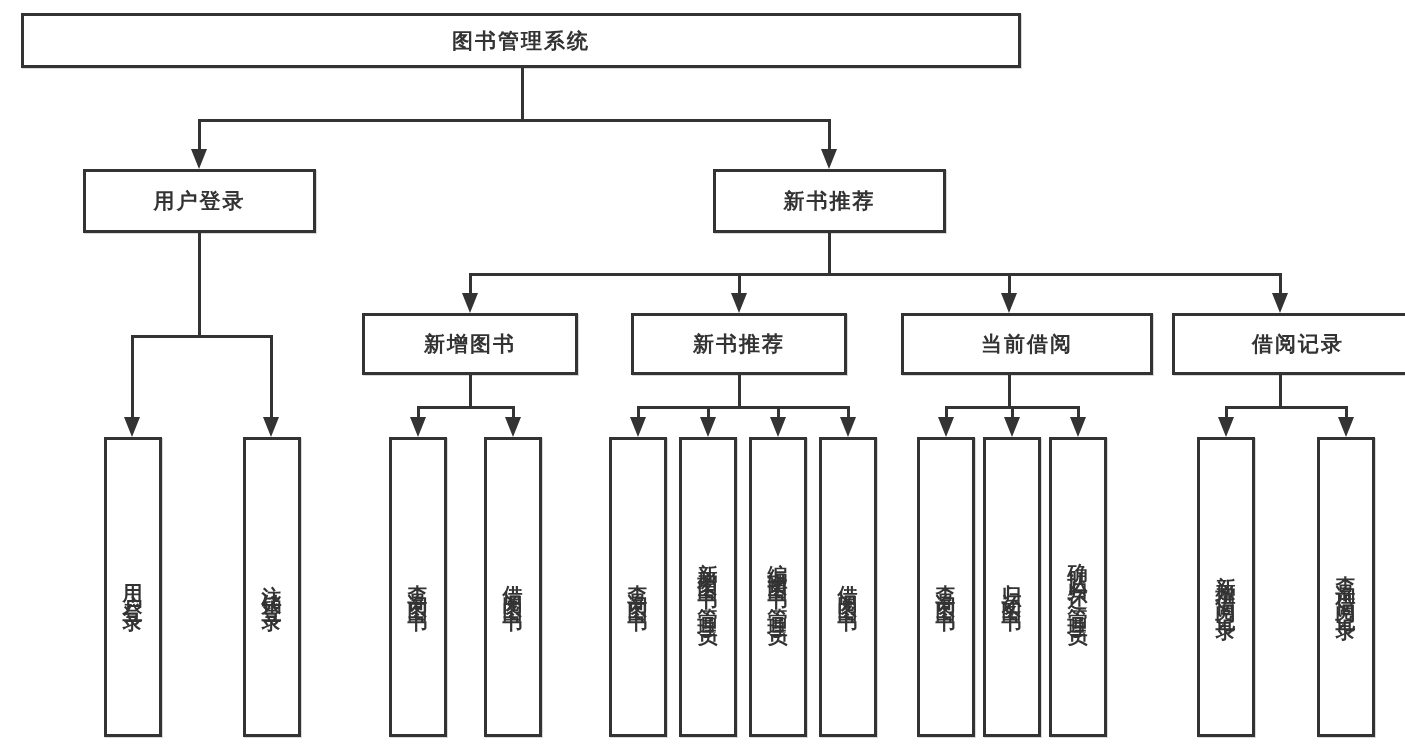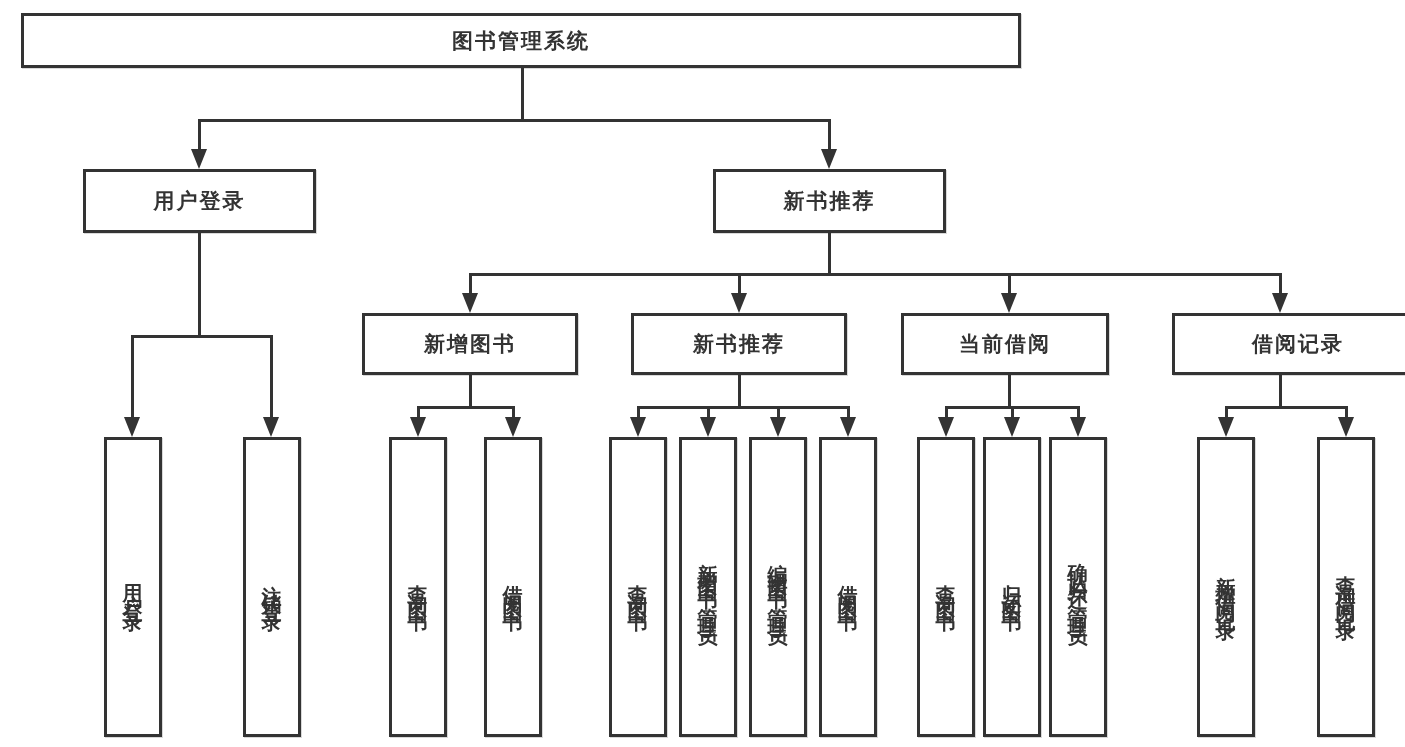--- a/index.html
+++ b/index.html
@@ -70,21 +70,21 @@
   <div class="node" style="left:713px;top:169px;width:233px;height:64px;">
     <span class="hlabel">新书推荐</span>
   </div>
 
   <div class="node" style="left:362px;top:313px;width:216px;height:62px;">
     <span class="hlabel">新增图书</span>
   </div>
   <div class="node" style="left:631px;top:313px;width:216px;height:62px;">
     <span class="hlabel">新书推荐</span>
   </div>
-  <div class="node" style="left:901px;top:313px;width:208px;height:62px;">
+  <div class="node" style="left:901px;top:313px;width:252px;height:62px;">
     <span class="hlabel">当前借阅</span>
   </div>
   <div class="node" style="left:1172px;top:313px;width:252px;height:62px;">
     <span class="hlabel">借阅记录</span>
   </div>
 
   <div class="node leaf" style="left:104px;">
     <span class="vlabel">用户登录</span>
   </div>
   <div class="node leaf" style="left:243px;">

